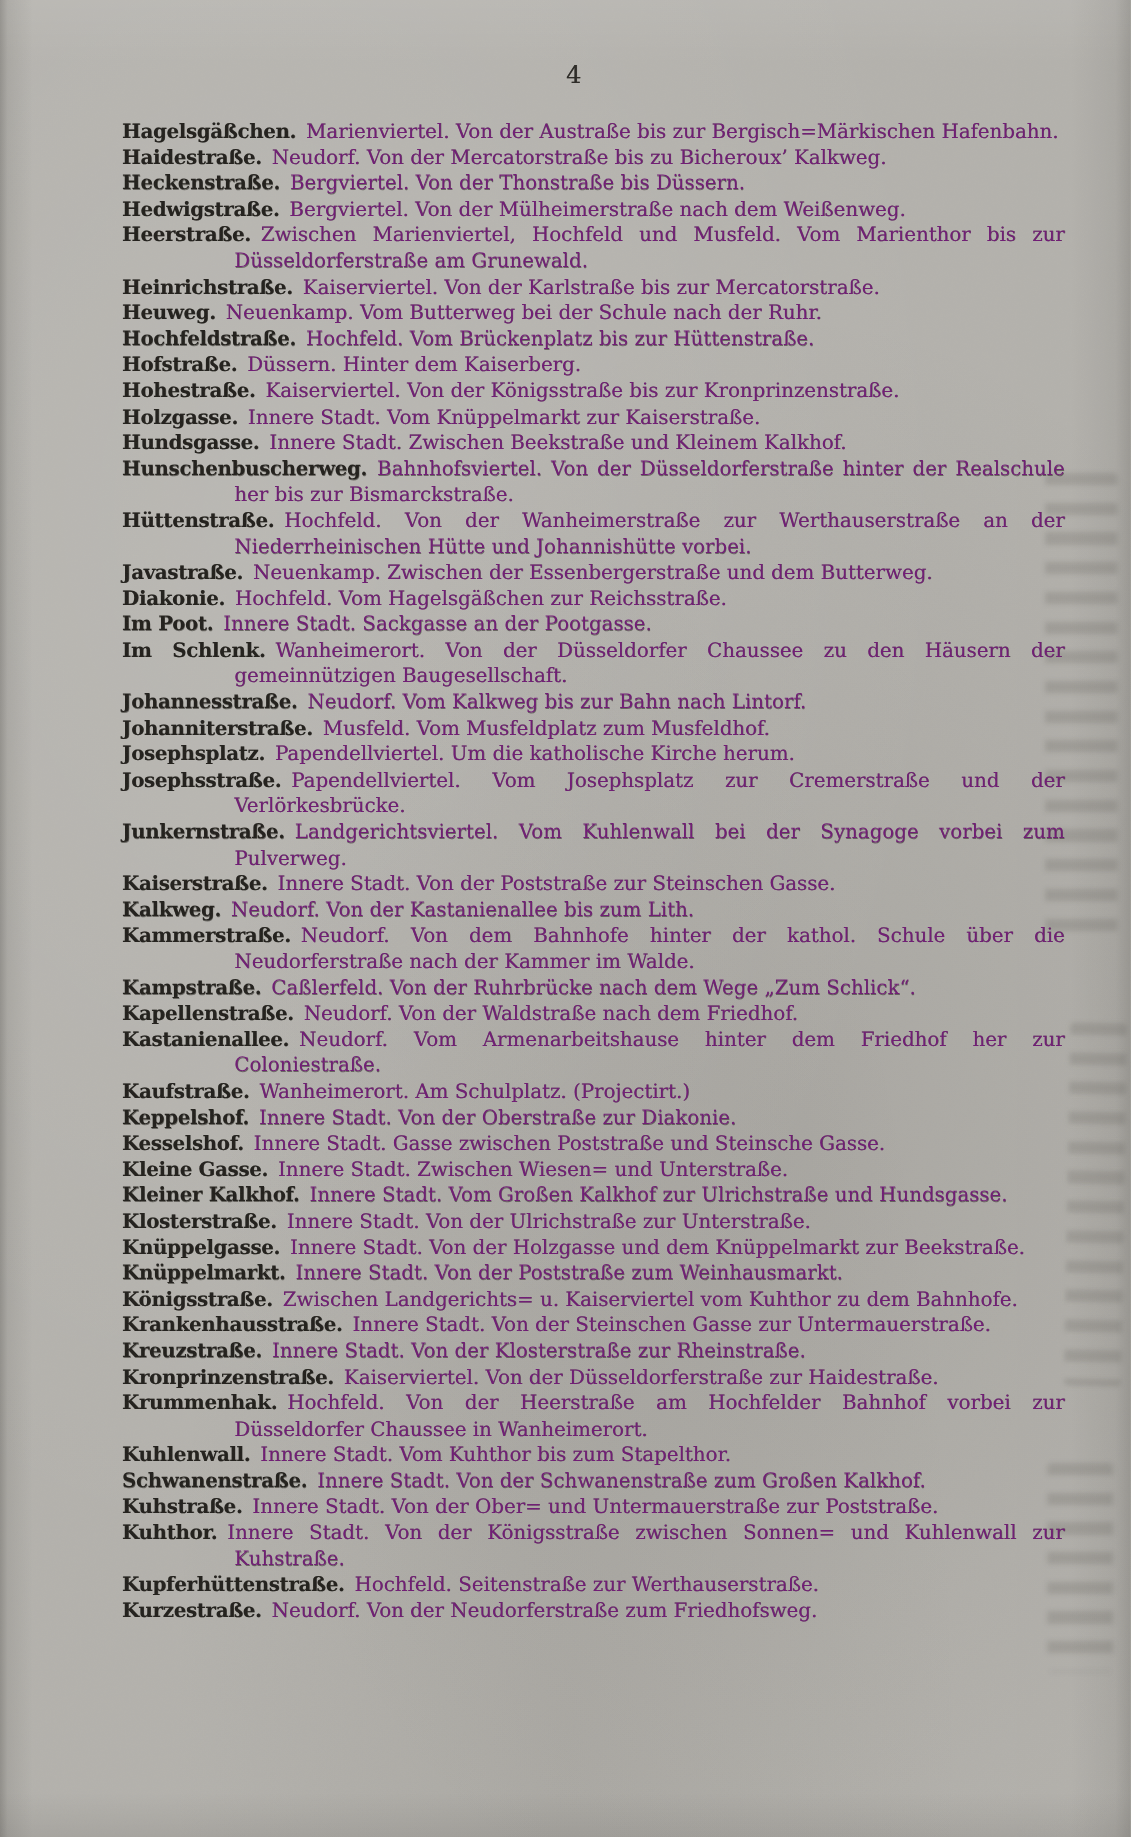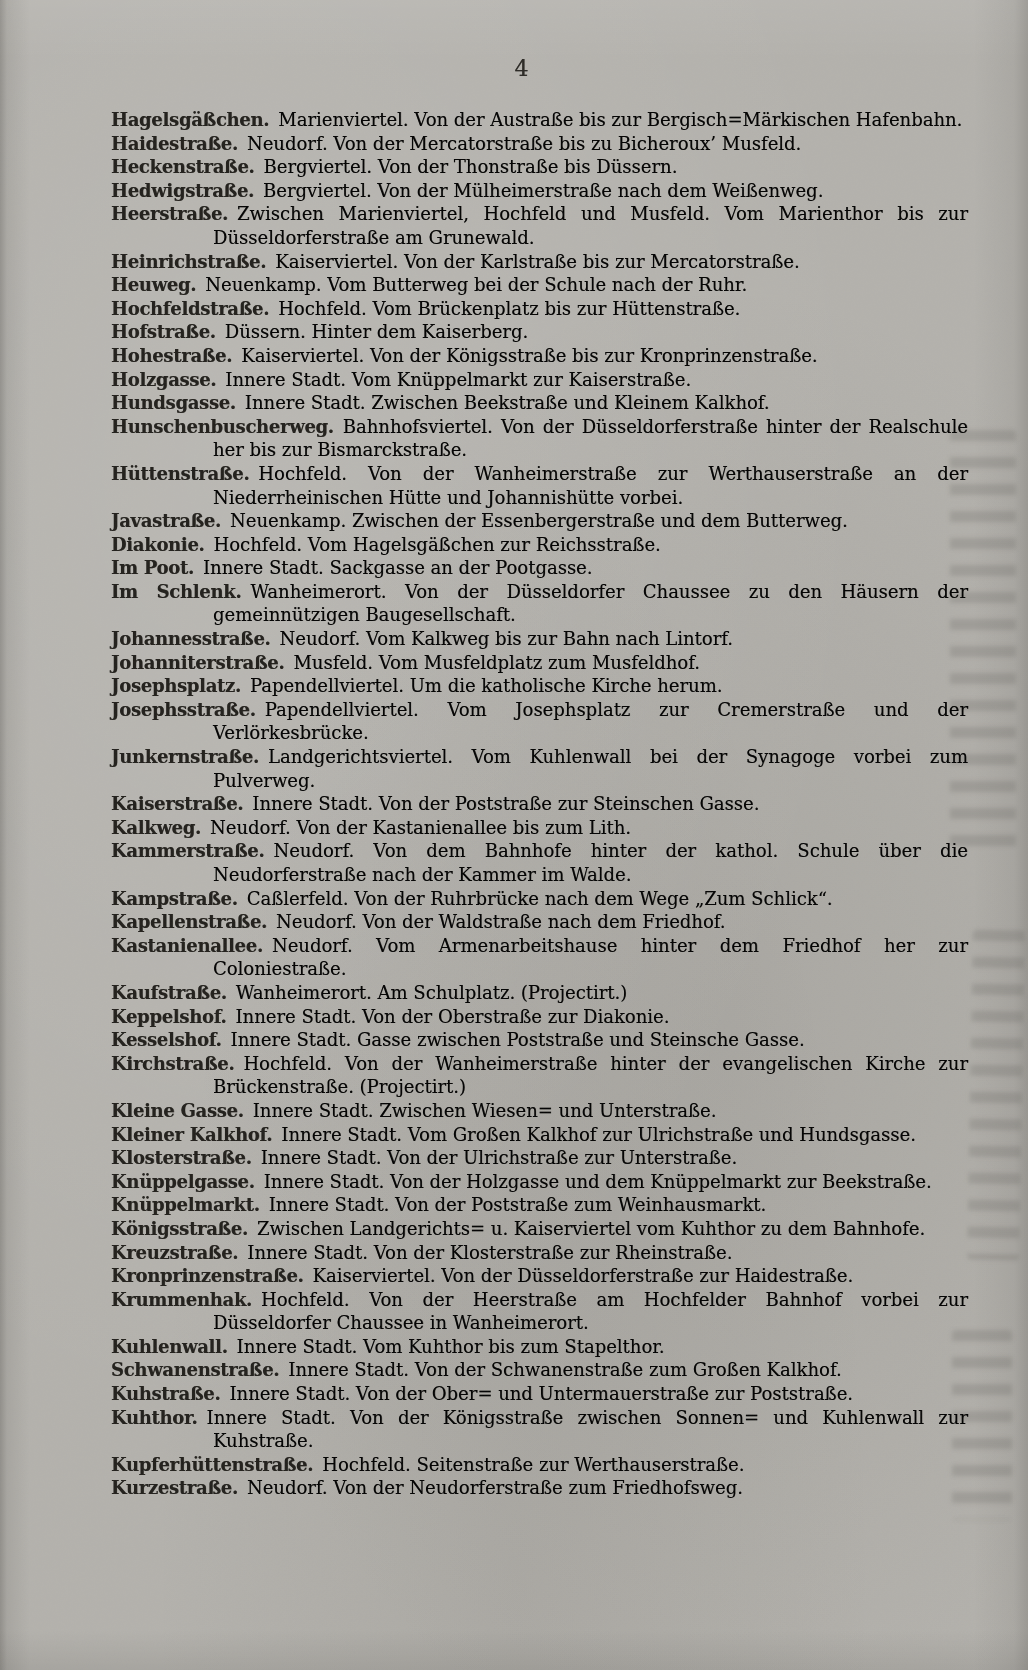--- a/index.html
+++ b/index.html
@@ -50,38 +50,38 @@
     font-size: 18px;
     line-height: 23.6px;
     text-shadow: 0.3px 0.3px 0.5px rgba(38,36,31,0.55);
   }
   p.entry {
     margin: 0;
     padding-left: 138px; text-indent: -138px;  
     text-align: justify;
   }
   .street { font-weight: bold; letter-spacing: -0.3px; margin-right: 9px; color: #211f1b; margin-left: 36px; }
-  .desc   { color: #000000; }
+  .desc   { color: #701a75; }
 
   svg.grain { position: absolute; inset: 0; pointer-events: none; opacity: 0.5; }
 </style>
 </head>
 <body>
 
 <div class="paper"></div>
 
 <div class="bleed b1"></div>
 <div class="bleed b2"></div>
 <div class="bleed b3"></div>
 
 <div class="content">
   <div class="pageno">4</div>
   <div class="entries">
       <p class="entry"><span class="street">Hagelsgäßchen.</span><span class="desc">Marienviertel. Von der Austraße bis zur Bergisch=Märkischen Hafenbahn.</span></p>
-      <p class="entry"><span class="street">Haidestraße.</span><span class="desc">Neudorf. Von der Mercatorstraße bis zu Bicheroux’ Musfeld.</span></p>
+      <p class="entry"><span class="street">Haidestraße.</span><span class="desc">Neudorf. Von der Mercatorstraße bis zu Bicheroux’ Kalkweg.</span></p>
       <p class="entry"><span class="street">Heckenstraße.</span><span class="desc">Bergviertel. Von der Thonstraße bis Düssern.</span></p>
       <p class="entry"><span class="street">Hedwigstraße.</span><span class="desc">Bergviertel. Von der Mülheimerstraße nach dem Weißenweg.</span></p>
       <p class="entry"><span class="street">Heerstraße.</span><span class="desc">Zwischen Marienviertel, Hochfeld und Musfeld. Vom Marienthor bis zur Düsseldorferstraße am Grunewald.</span></p>
       <p class="entry"><span class="street">Heinrichstraße.</span><span class="desc">Kaiserviertel. Von der Karlstraße bis zur Mercatorstraße.</span></p>
       <p class="entry"><span class="street">Heuweg.</span><span class="desc">Neuenkamp. Vom Butterweg bei der Schule nach der Ruhr.</span></p>
       <p class="entry"><span class="street">Hochfeldstraße.</span><span class="desc">Hochfeld. Vom Brückenplatz bis zur Hüttenstraße.</span></p>
       <p class="entry"><span class="street">Hofstraße.</span><span class="desc">Düssern. Hinter dem Kaiserberg.</span></p>
       <p class="entry"><span class="street">Hohestraße.</span><span class="desc">Kaiserviertel. Von der Königsstraße bis zur Kronprinzenstraße.</span></p>
       <p class="entry"><span class="street">Holzgasse.</span><span class="desc">Innere Stadt. Vom Knüppelmarkt zur Kaiserstraße.</span></p>
       <p class="entry"><span class="street">Hundsgasse.</span><span class="desc">Innere Stadt. Zwischen Beekstraße und Kleinem Kalkhof.</span></p>
@@ -98,27 +98,27 @@
       <p class="entry"><span class="street">Junkernstraße.</span><span class="desc">Landgerichtsviertel. Vom Kuhlenwall bei der Synagoge vorbei zum Pulverweg.</span></p>
       <p class="entry"><span class="street">Kaiserstraße.</span><span class="desc">Innere Stadt. Von der Poststraße zur Steinschen Gasse.</span></p>
       <p class="entry"><span class="street">Kalkweg.</span><span class="desc">Neudorf. Von der Kastanienallee bis zum Lith.</span></p>
       <p class="entry"><span class="street">Kammerstraße.</span><span class="desc">Neudorf. Von dem Bahnhofe hinter der kathol. Schule über die Neudorferstraße nach der Kammer im Walde.</span></p>
       <p class="entry"><span class="street">Kampstraße.</span><span class="desc">Caßlerfeld. Von der Ruhrbrücke nach dem Wege „Zum Schlick“.</span></p>
       <p class="entry"><span class="street">Kapellenstraße.</span><span class="desc">Neudorf. Von der Waldstraße nach dem Friedhof.</span></p>
       <p class="entry"><span class="street">Kastanienallee.</span><span class="desc">Neudorf. Vom Armenarbeitshause hinter dem Friedhof her zur Coloniestraße.</span></p>
       <p class="entry"><span class="street">Kaufstraße.</span><span class="desc">Wanheimerort. Am Schulplatz. (Projectirt.)</span></p>
       <p class="entry"><span class="street">Keppelshof.</span><span class="desc">Innere Stadt. Von der Oberstraße zur Diakonie.</span></p>
       <p class="entry"><span class="street">Kesselshof.</span><span class="desc">Innere Stadt. Gasse zwischen Poststraße und Steinsche Gasse.</span></p>
-      <p class="entry"><span class="street">Kirchstraße.</span><span class="desc">Hochfeld. Von der Wanheimerstraße hinter der evangelischen Kirche zur Brückenstraße. (Projectirt.)</span></p>
       <p class="entry"><span class="street">Kleine Gasse.</span><span class="desc">Innere Stadt. Zwischen Wiesen= und Unterstraße.</span></p>
       <p class="entry"><span class="street">Kleiner Kalkhof.</span><span class="desc">Innere Stadt. Vom Großen Kalkhof zur Ulrichstraße und Hundsgasse.</span></p>
       <p class="entry"><span class="street">Klosterstraße.</span><span class="desc">Innere Stadt. Von der Ulrichstraße zur Unterstraße.</span></p>
       <p class="entry"><span class="street">Knüppelgasse.</span><span class="desc">Innere Stadt. Von der Holzgasse und dem Knüppelmarkt zur Beekstraße.</span></p>
       <p class="entry"><span class="street">Knüppelmarkt.</span><span class="desc">Innere Stadt. Von der Poststraße zum Weinhausmarkt.</span></p>
       <p class="entry"><span class="street">Königsstraße.</span><span class="desc">Zwischen Landgerichts= u. Kaiserviertel vom Kuhthor zu dem Bahnhofe.</span></p>
+      <p class="entry"><span class="street">Krankenhausstraße.</span><span class="desc">Innere Stadt. Von der Steinschen Gasse zur Untermauerstraße.</span></p>
       <p class="entry"><span class="street">Kreuzstraße.</span><span class="desc">Innere Stadt. Von der Klosterstraße zur Rheinstraße.</span></p>
       <p class="entry"><span class="street">Kronprinzenstraße.</span><span class="desc">Kaiserviertel. Von der Düsseldorferstraße zur Haidestraße.</span></p>
       <p class="entry"><span class="street">Krummenhak.</span><span class="desc">Hochfeld. Von der Heerstraße am Hochfelder Bahnhof vorbei zur Düsseldorfer Chaussee in Wanheimerort.</span></p>
       <p class="entry"><span class="street">Kuhlenwall.</span><span class="desc">Innere Stadt. Vom Kuhthor bis zum Stapelthor.</span></p>
       <p class="entry"><span class="street">Schwanenstraße.</span><span class="desc">Innere Stadt. Von der Schwanenstraße zum Großen Kalkhof.</span></p>
       <p class="entry"><span class="street">Kuhstraße.</span><span class="desc">Innere Stadt. Von der Ober= und Untermauerstraße zur Poststraße.</span></p>
       <p class="entry"><span class="street">Kuhthor.</span><span class="desc">Innere Stadt. Von der Königsstraße zwischen Sonnen= und Kuhlenwall zur Kuhstraße.</span></p>
       <p class="entry"><span class="street">Kupferhüttenstraße.</span><span class="desc">Hochfeld. Seitenstraße zur Werthauserstraße.</span></p>
       <p class="entry"><span class="street">Kurzestraße.</span><span class="desc">Neudorf. Von der Neudorferstraße zum Friedhofsweg.</span></p>
     </div>

